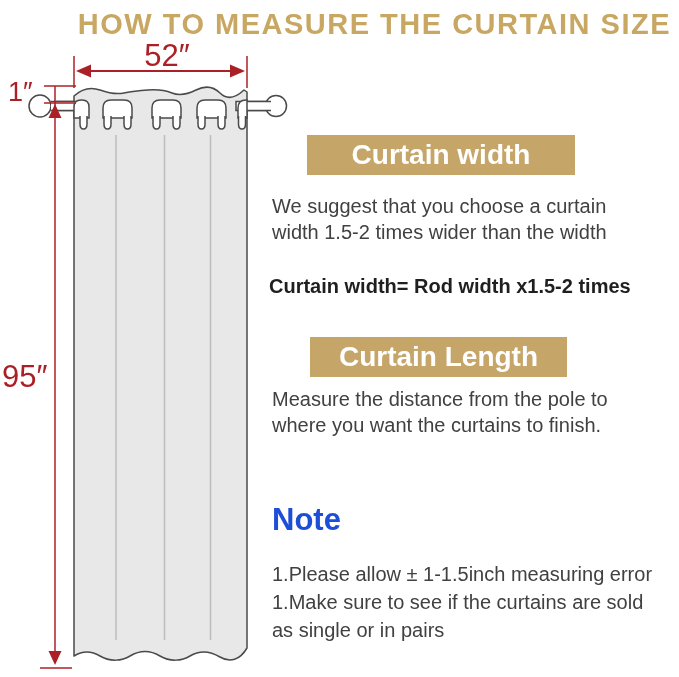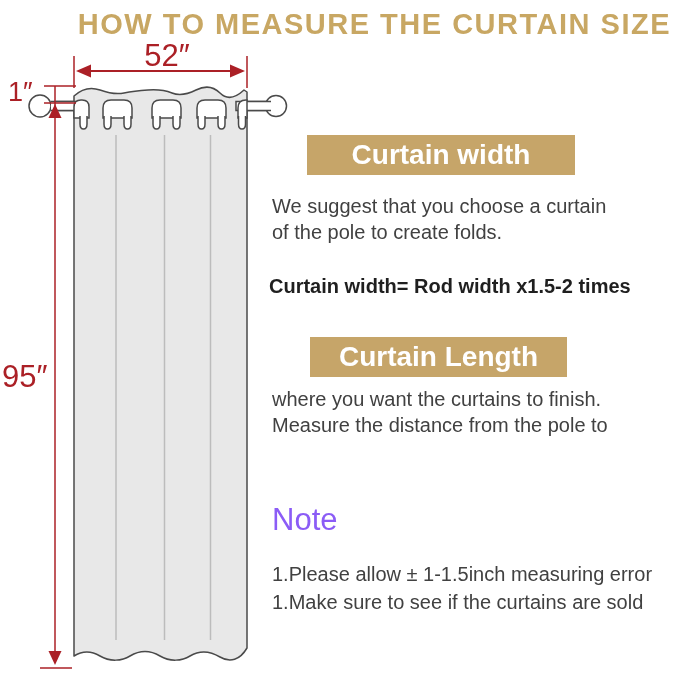--- a/index.html
+++ b/index.html
@@ -28,22 +28,22 @@
 
   .formula {
     position:absolute; color:#1f1f1f; font-weight:bold; font-size:20px;
     white-space:nowrap;
     text-align:center;
   }
   .formula-width  { left:269px; top:275px; }
   .formula-length { left:267px; top:450px; }
 
   .note-heading {
-    position:absolute; left:272px; top:502px; color:#8b5cf6;
-    font-weight:normal; font-size:31px;
+    position:absolute; left:272px; top:502px; color:#1d4ed8;
+    font-weight:bold; font-size:31px;
   }
   .note-lines {
     position:absolute; left:272px; top:560px; color:#414141;
     font-size:20px; line-height:28px; white-space:nowrap;
   }
 </style>
 </head>
 <body>
 
 <div class="page">
@@ -115,31 +115,32 @@
       <line x1="40" y1="668" x2="72" y2="668" stroke="#ab2026" stroke-width="1.5"></line>
       <text class="dim-label" x="2" y="387" font-size="31">95″</text>
     </g>
   </svg>
 
   <div class="banner banner-width">
     <span>Curtain width</span>
   </div>
   <div class="para para-width">
     <div>We suggest that you choose a curtain</div>
-    <div>of the pole to create folds.</div>
+    <div>width 1.5-2 times wider than the width</div>
   </div>
   <div class="formula formula-width">Curtain width= Rod width x1.5-2 times</div>
 
   <div class="banner banner-length">
     <span>Curtain Length</span>
   </div>
   <div class="para para-length">
+    <div>Measure the distance from the pole to</div>
     <div>where you want the curtains to finish.</div>
-    <div>Measure the distance from the pole to</div>
   </div>
 
   <div class="note-heading">Note</div>
   <div class="note-lines">
     <div>1.Please allow ± 1-1.5inch measuring error</div>
     <div>1.Make sure to see if the curtains are sold</div>
+    <div>as single or in pairs</div>
   </div>
 
 </div>
 
 </body></html>

